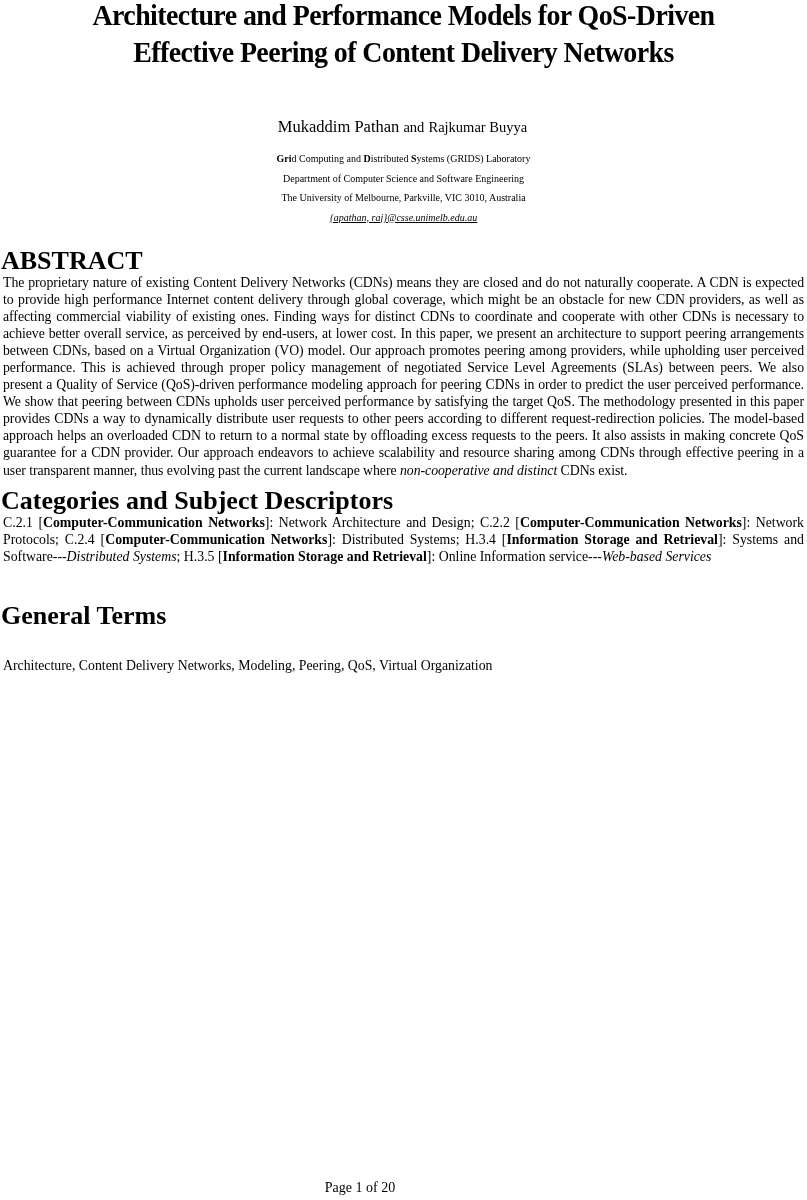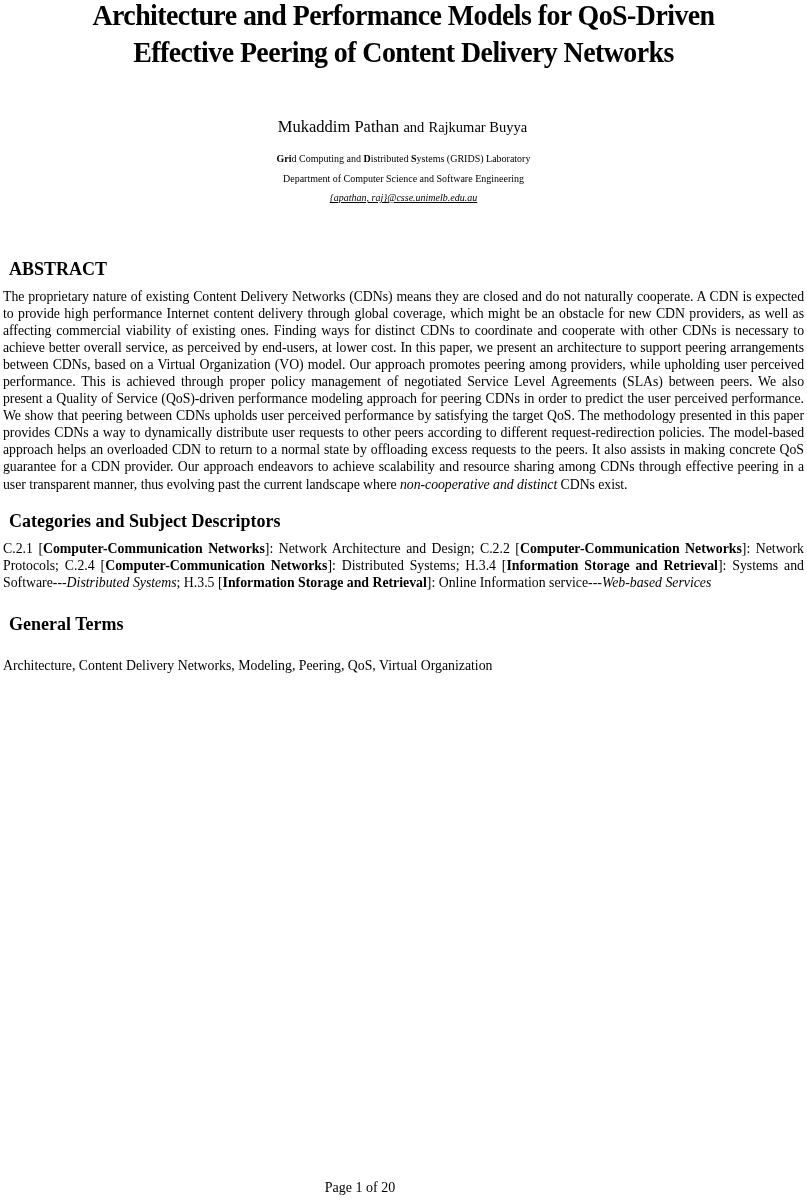--- a/index.html
+++ b/index.html
@@ -17,29 +17,29 @@
     font-size: 16.5px; line-height: 20px;
   }
   .authors .and { font-size: 14.5px; }
   .affil {
     position: absolute; left: 0; top: 149px; width: 807px; text-align: center;
     font-size: 10px; line-height: 19.5px;
   }
   .affil .email { font-style: italic; text-decoration: underline; }
   .section { position: absolute; left: 1px; width: 805px; }
   .section h2 {
-    margin: 8px; font-weight: bold; font-size: 18px; line-height: 22px;
+    margin: 0; font-weight: bold; font-size: 26px; line-height: 22px;
   }
   .section p {
     margin: 2px; font-size: 13.8px; line-height: 17.05px; text-align: justify;
     text-align-last: left;
   }
   .abstract { top: 250px; }
   .abstract p { letter-spacing: -0.05px; }
-  .categories { top: 502px; font-family: Liberation Serif, serif; }
+  .categories { top: 490px; font-family: Liberation Serif, serif; }
   .general { top: 605px; }
   .keywords { top: 655px; }
   .footer {
     position: absolute; left: 0; top: 1179px; width: 720px; text-align: center;
     font-size: 14px; line-height: 18px;
   }
 </style>
 </head>
 <body>
 
@@ -50,20 +50,21 @@
 
 <div class="authors">
   <span>Mukaddim Pathan</span>
   <span class="and">and</span>
   <span class="and">Rajkumar Buyya</span>
 </div>
 
 <div class="affil">
   <div><b>Gri</b><span>d Computing and </span><b>D</b><span>istributed </span><b>S</b><span>ystems (GRIDS) Laboratory</span></div>
   <div>Department of Computer Science and Software Engineering</div>
+  <div>The University of Melbourne, Parkville, VIC 3010, Australia</div>
   <div class="email">{apathan, raj}@csse.unimelb.edu.au</div>
 </div>
 
 <div class="section abstract">
   <h2>ABSTRACT</h2>
   <p><span>The proprietary nature of existing Content Delivery Networks (CDNs) means they are closed and do not naturally cooperate. A CDN is expected to provide high performance Internet content delivery through global coverage, which might be an obstacle for new CDN providers, as well as affecting commercial viability of existing ones. Finding ways for distinct CDNs to coordinate and cooperate with other CDNs is necessary to achieve better overall service, as perceived by end-users, at lower cost. In this paper, we present an architecture to support peering arrangements between CDNs, based on a Virtual Organization (VO) model. Our approach promotes peering among providers, while upholding user perceived performance. This is achieved through proper policy management of negotiated Service Level Agreements (SLAs) between peers. We also present a Quality of Service (QoS)-driven performance modeling approach for peering CDNs in order to predict the user perceived performance. We show that peering between CDNs upholds user perceived performance by satisfying the target QoS. The methodology presented in this paper provides CDNs a way to dynamically distribute user requests to other peers according to different request-redirection policies. The model-based approach helps an overloaded CDN to return to a normal state by offloading excess requests to the peers. It also assists in making concrete QoS guarantee for a CDN provider. Our approach endeavors to achieve scalability and resource sharing among CDNs through effective peering in a user transparent manner, thus evolving past the current landscape where </span><i>non-cooperative and distinct</i><span> CDNs exist.</span></p>
 </div>
 
 <div class="section categories">
   <h2>Categories and Subject Descriptors</h2>

